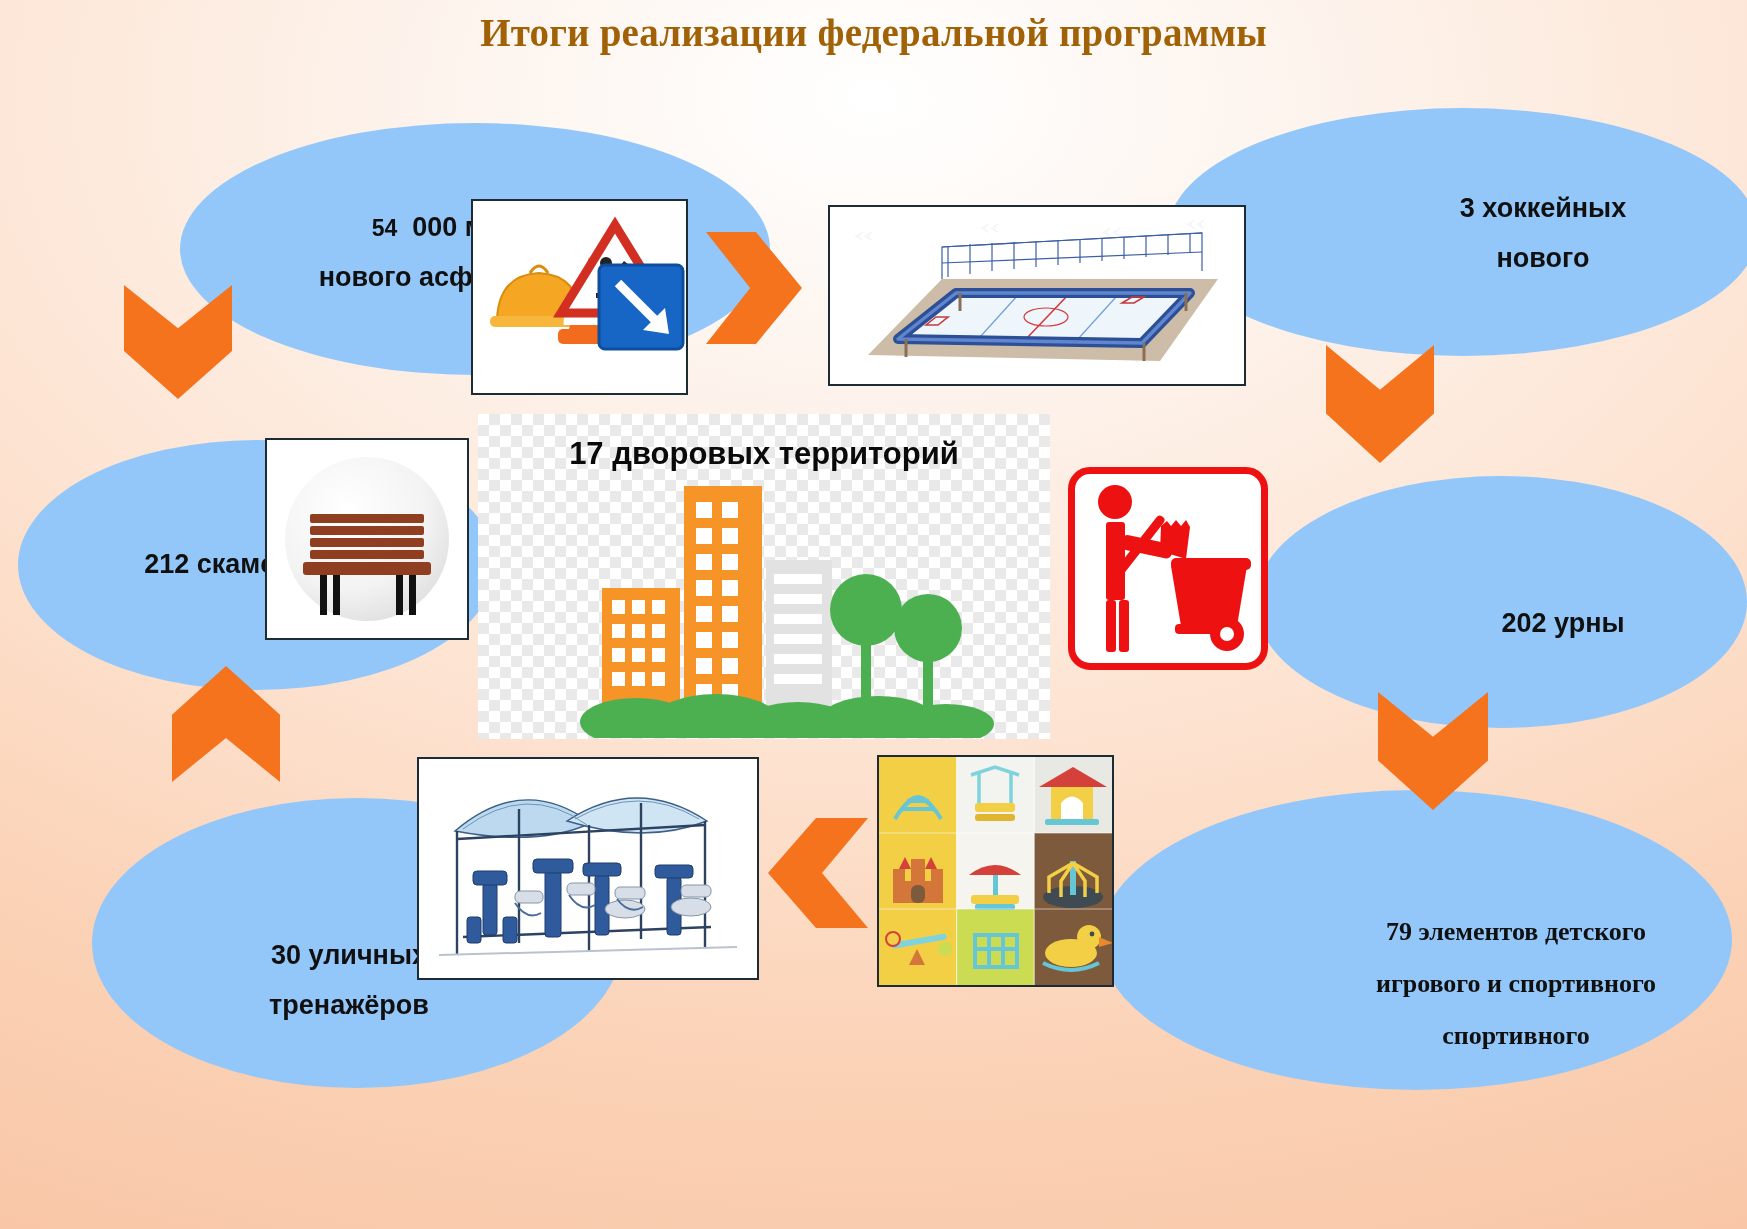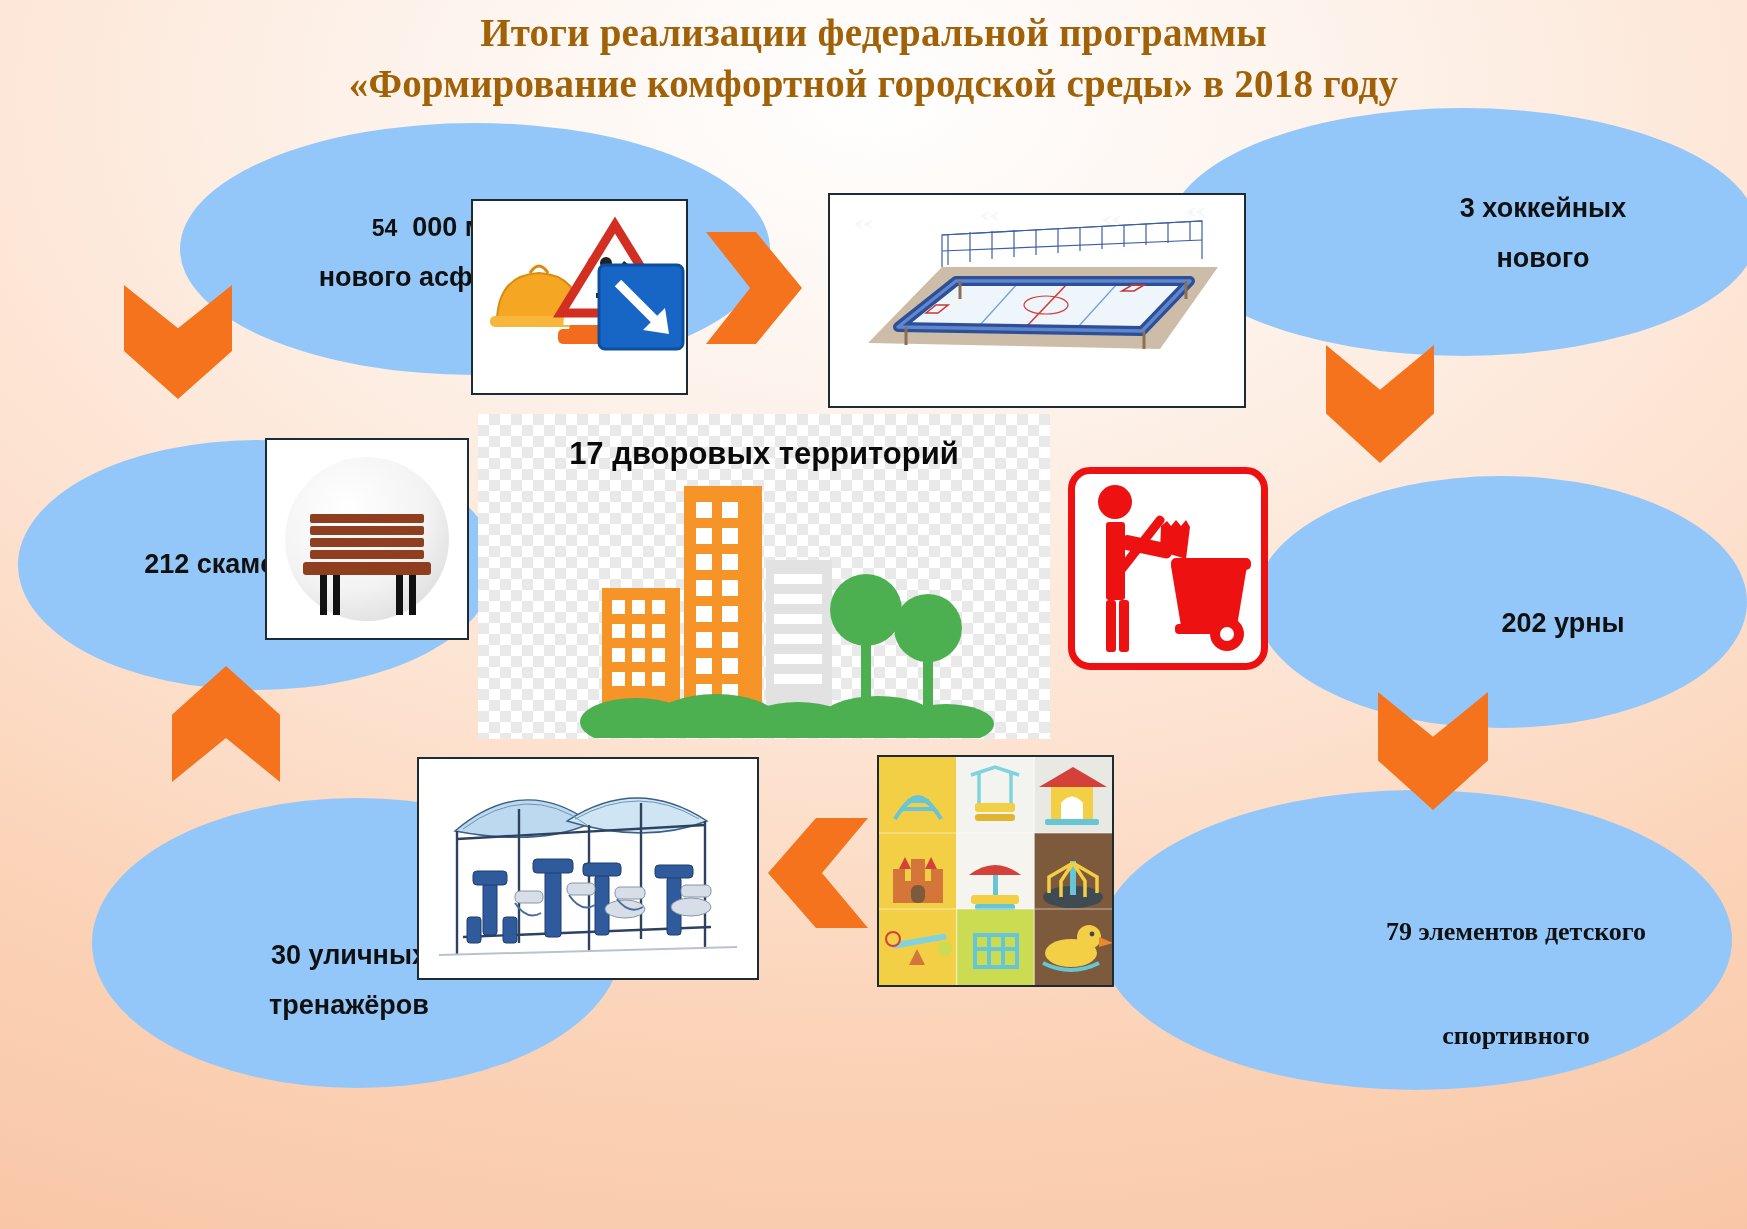--- a/index.html
+++ b/index.html
@@ -84,21 +84,21 @@
   }
 
   
   .panel {
     position:absolute; background:#ffffff;
     border:2px solid #1d2b35;
     box-sizing:border-box; overflow:hidden;
   }
 
   #pan-road   { left:471px;  top:199px;  width:217px; height:196px; }
-  #pan-rink   { left:828px;  top:193px;  width:418px; height:215px; }
+  #pan-rink   { left:828px;  top:205px;  width:418px; height:181px; }
   #pan-bench  { left:265px;  top:438px;  width:204px; height:202px; }
   #pan-gym    { left:417px;  top:757px;  width:342px; height:223px; }
   #pan-play   { left:877px;  top:755px;  width:237px; height:232px; }
 
   
   #pan-bin {
     position:absolute; left:1068px; top:467px; width:200px; height:203px;
     background:#ffffff; border:7px solid #ee1111; border-radius:22px;
     box-sizing:border-box;
   }
@@ -120,21 +120,20 @@
   }
   #center-art { position:absolute; left:0; top:56px; width:100%; height:268px; }
 
   svg { display:block; }
 </style>
 </head>
 <body>
 
 <div class="title">
   <span>Итоги реализации федеральной программы</span>
-  <span>«Формирование комфортной городской среды» в 2018 году</span>
 </div>
 
 <div class="bubble" id="bub-asphalt">
   <div class="txt">
     <span class="n1">54</span>&nbsp;
     <span>000</span>
     <span>м</span><sup>2</sup><br>
     <span>нового асфальта</span>
   </div>
 </div>
@@ -161,21 +160,21 @@
 <div class="bubble" id="bub-gym">
   <div class="txt">
     <span>30 уличных</span><br>
     <span>тренажёров</span>
   </div>
 </div>
 
 <div class="bubble" id="bub-play">
   <div class="txt">
     <span>79 элементов детского</span><br>
-    <br>
+    <span>игрового и спортивного</span><br>
     <span>спортивного</span>
   </div>
 </div>
 
 <div class="arrow" id="arr-right-top"></div>
 <div class="arrow" id="arr-up-left"></div>
 <div class="arrow" id="arr-down-right"></div>
 <div class="arrow" id="arr-up-left2"></div>
 <div class="arrow" id="arr-down-right2"></div>
 <div class="arrow" id="arr-left-bottom"></div>

